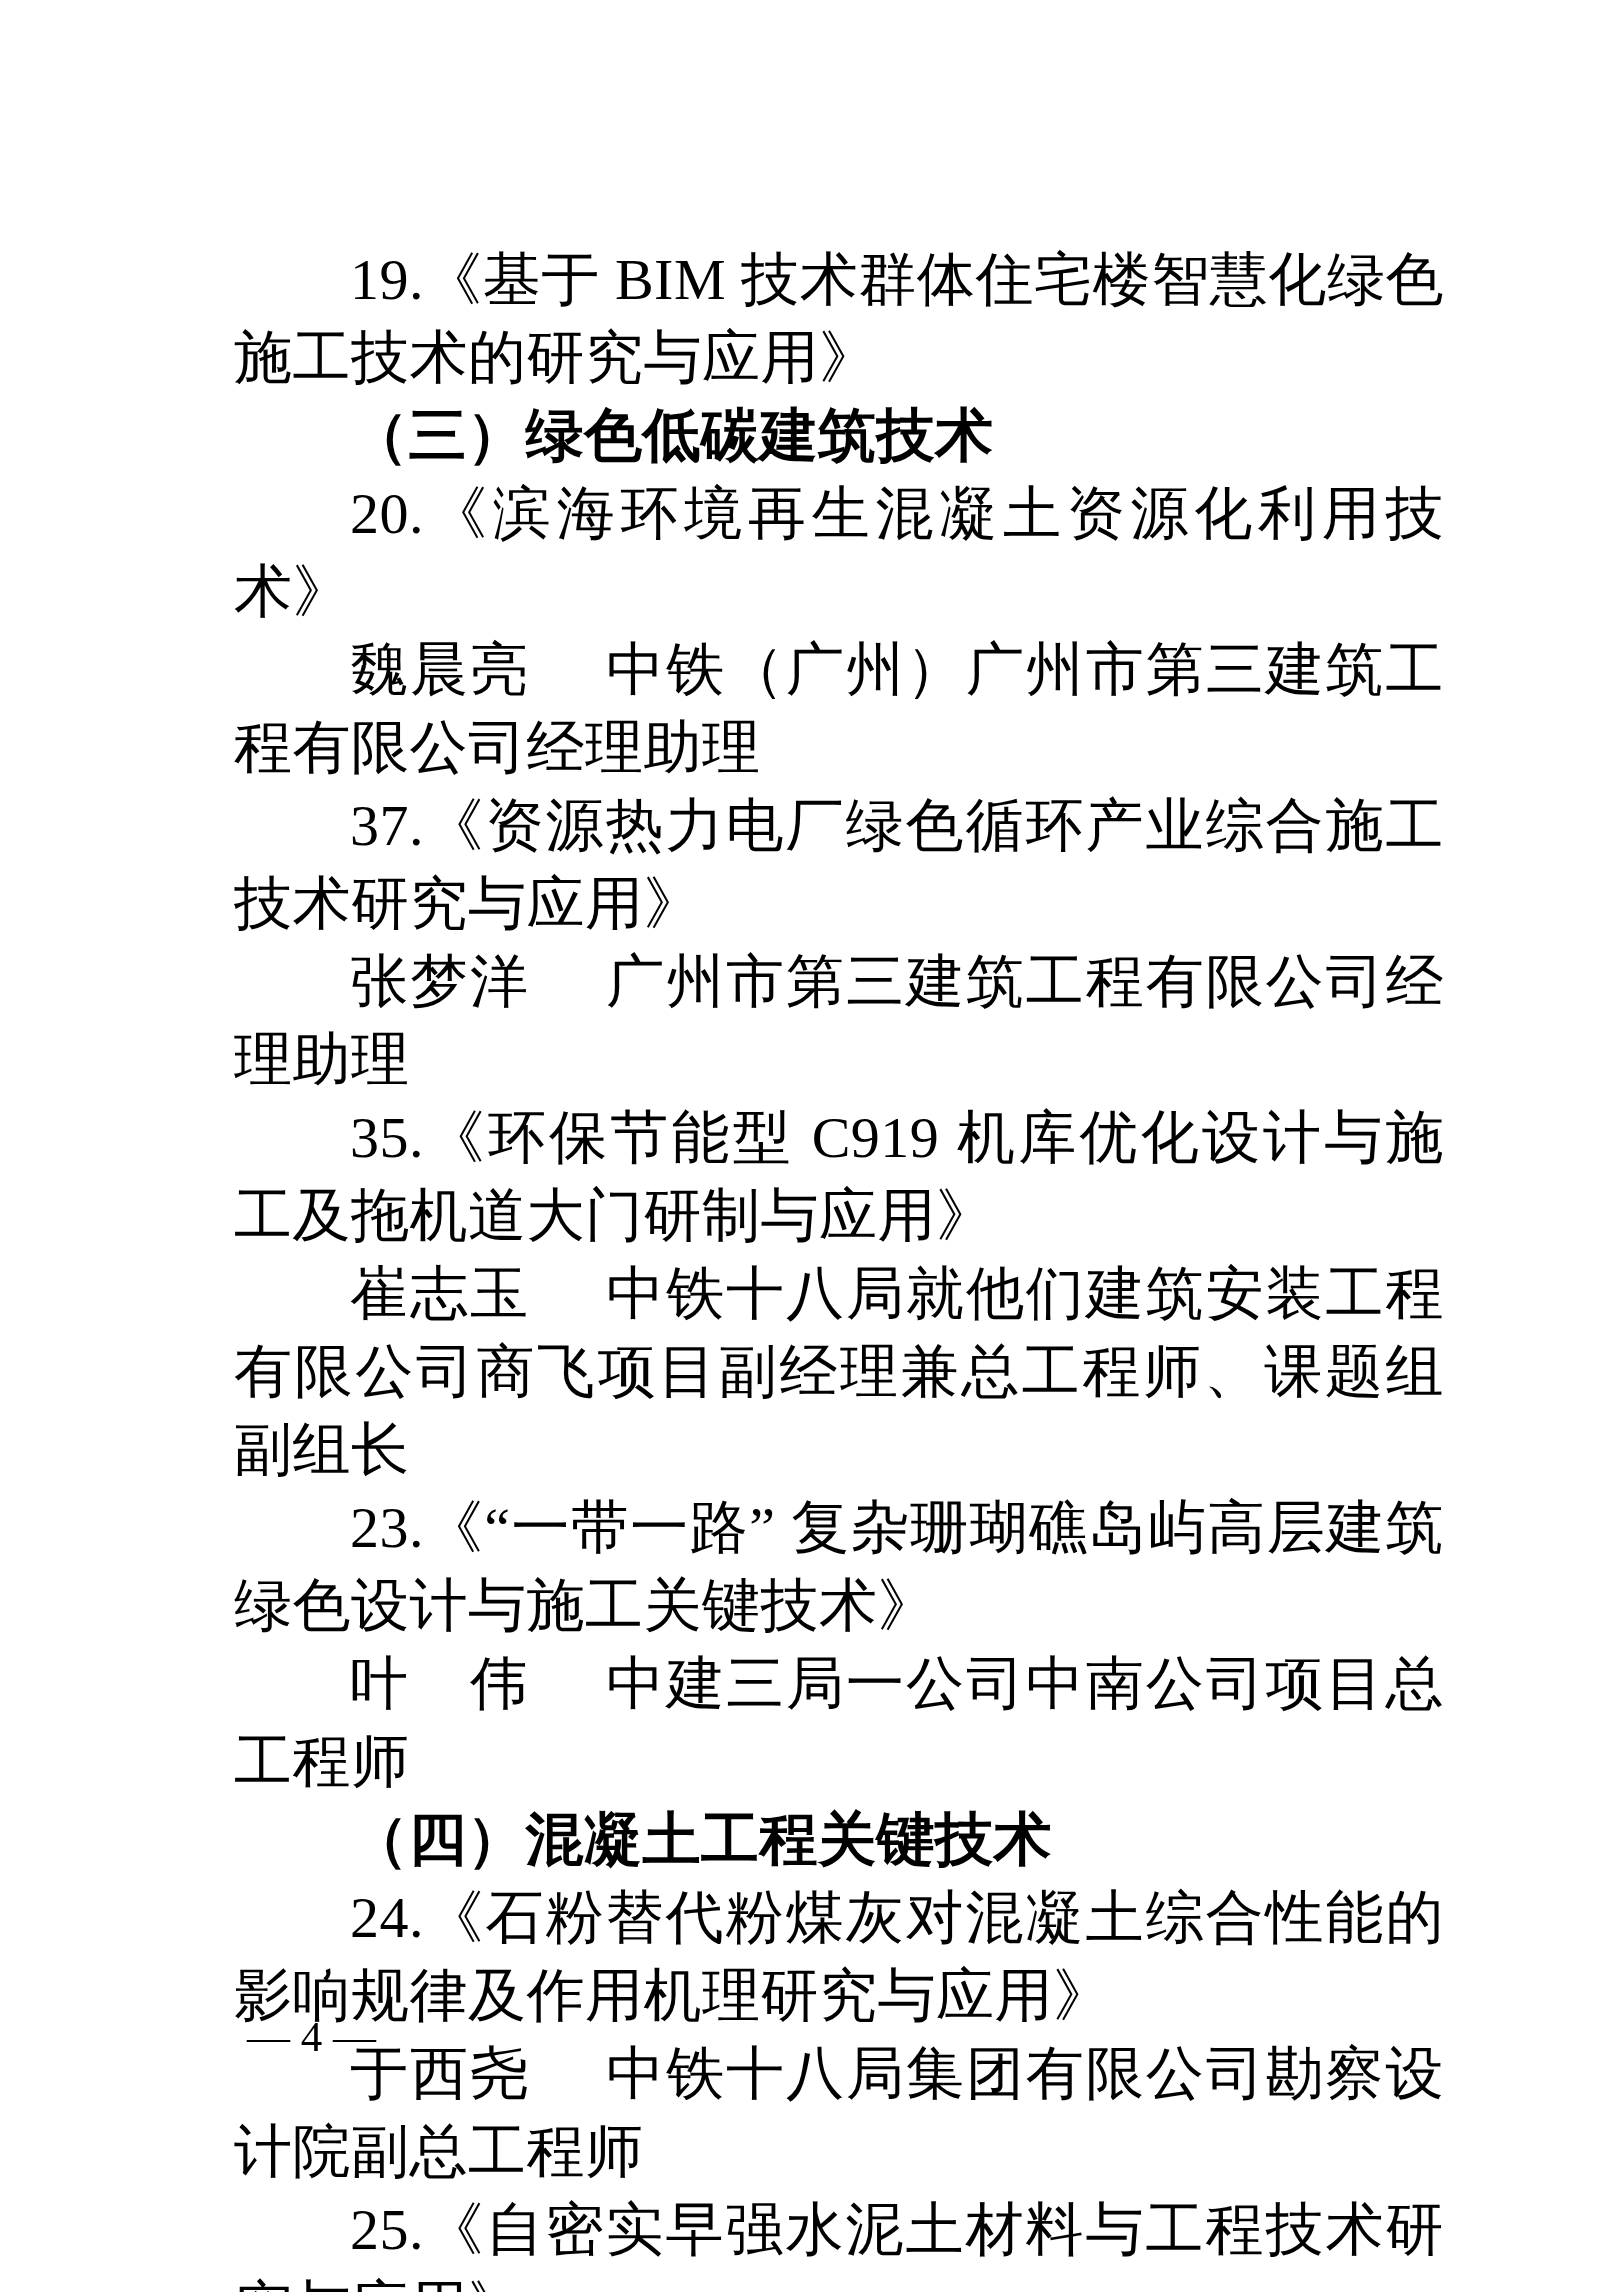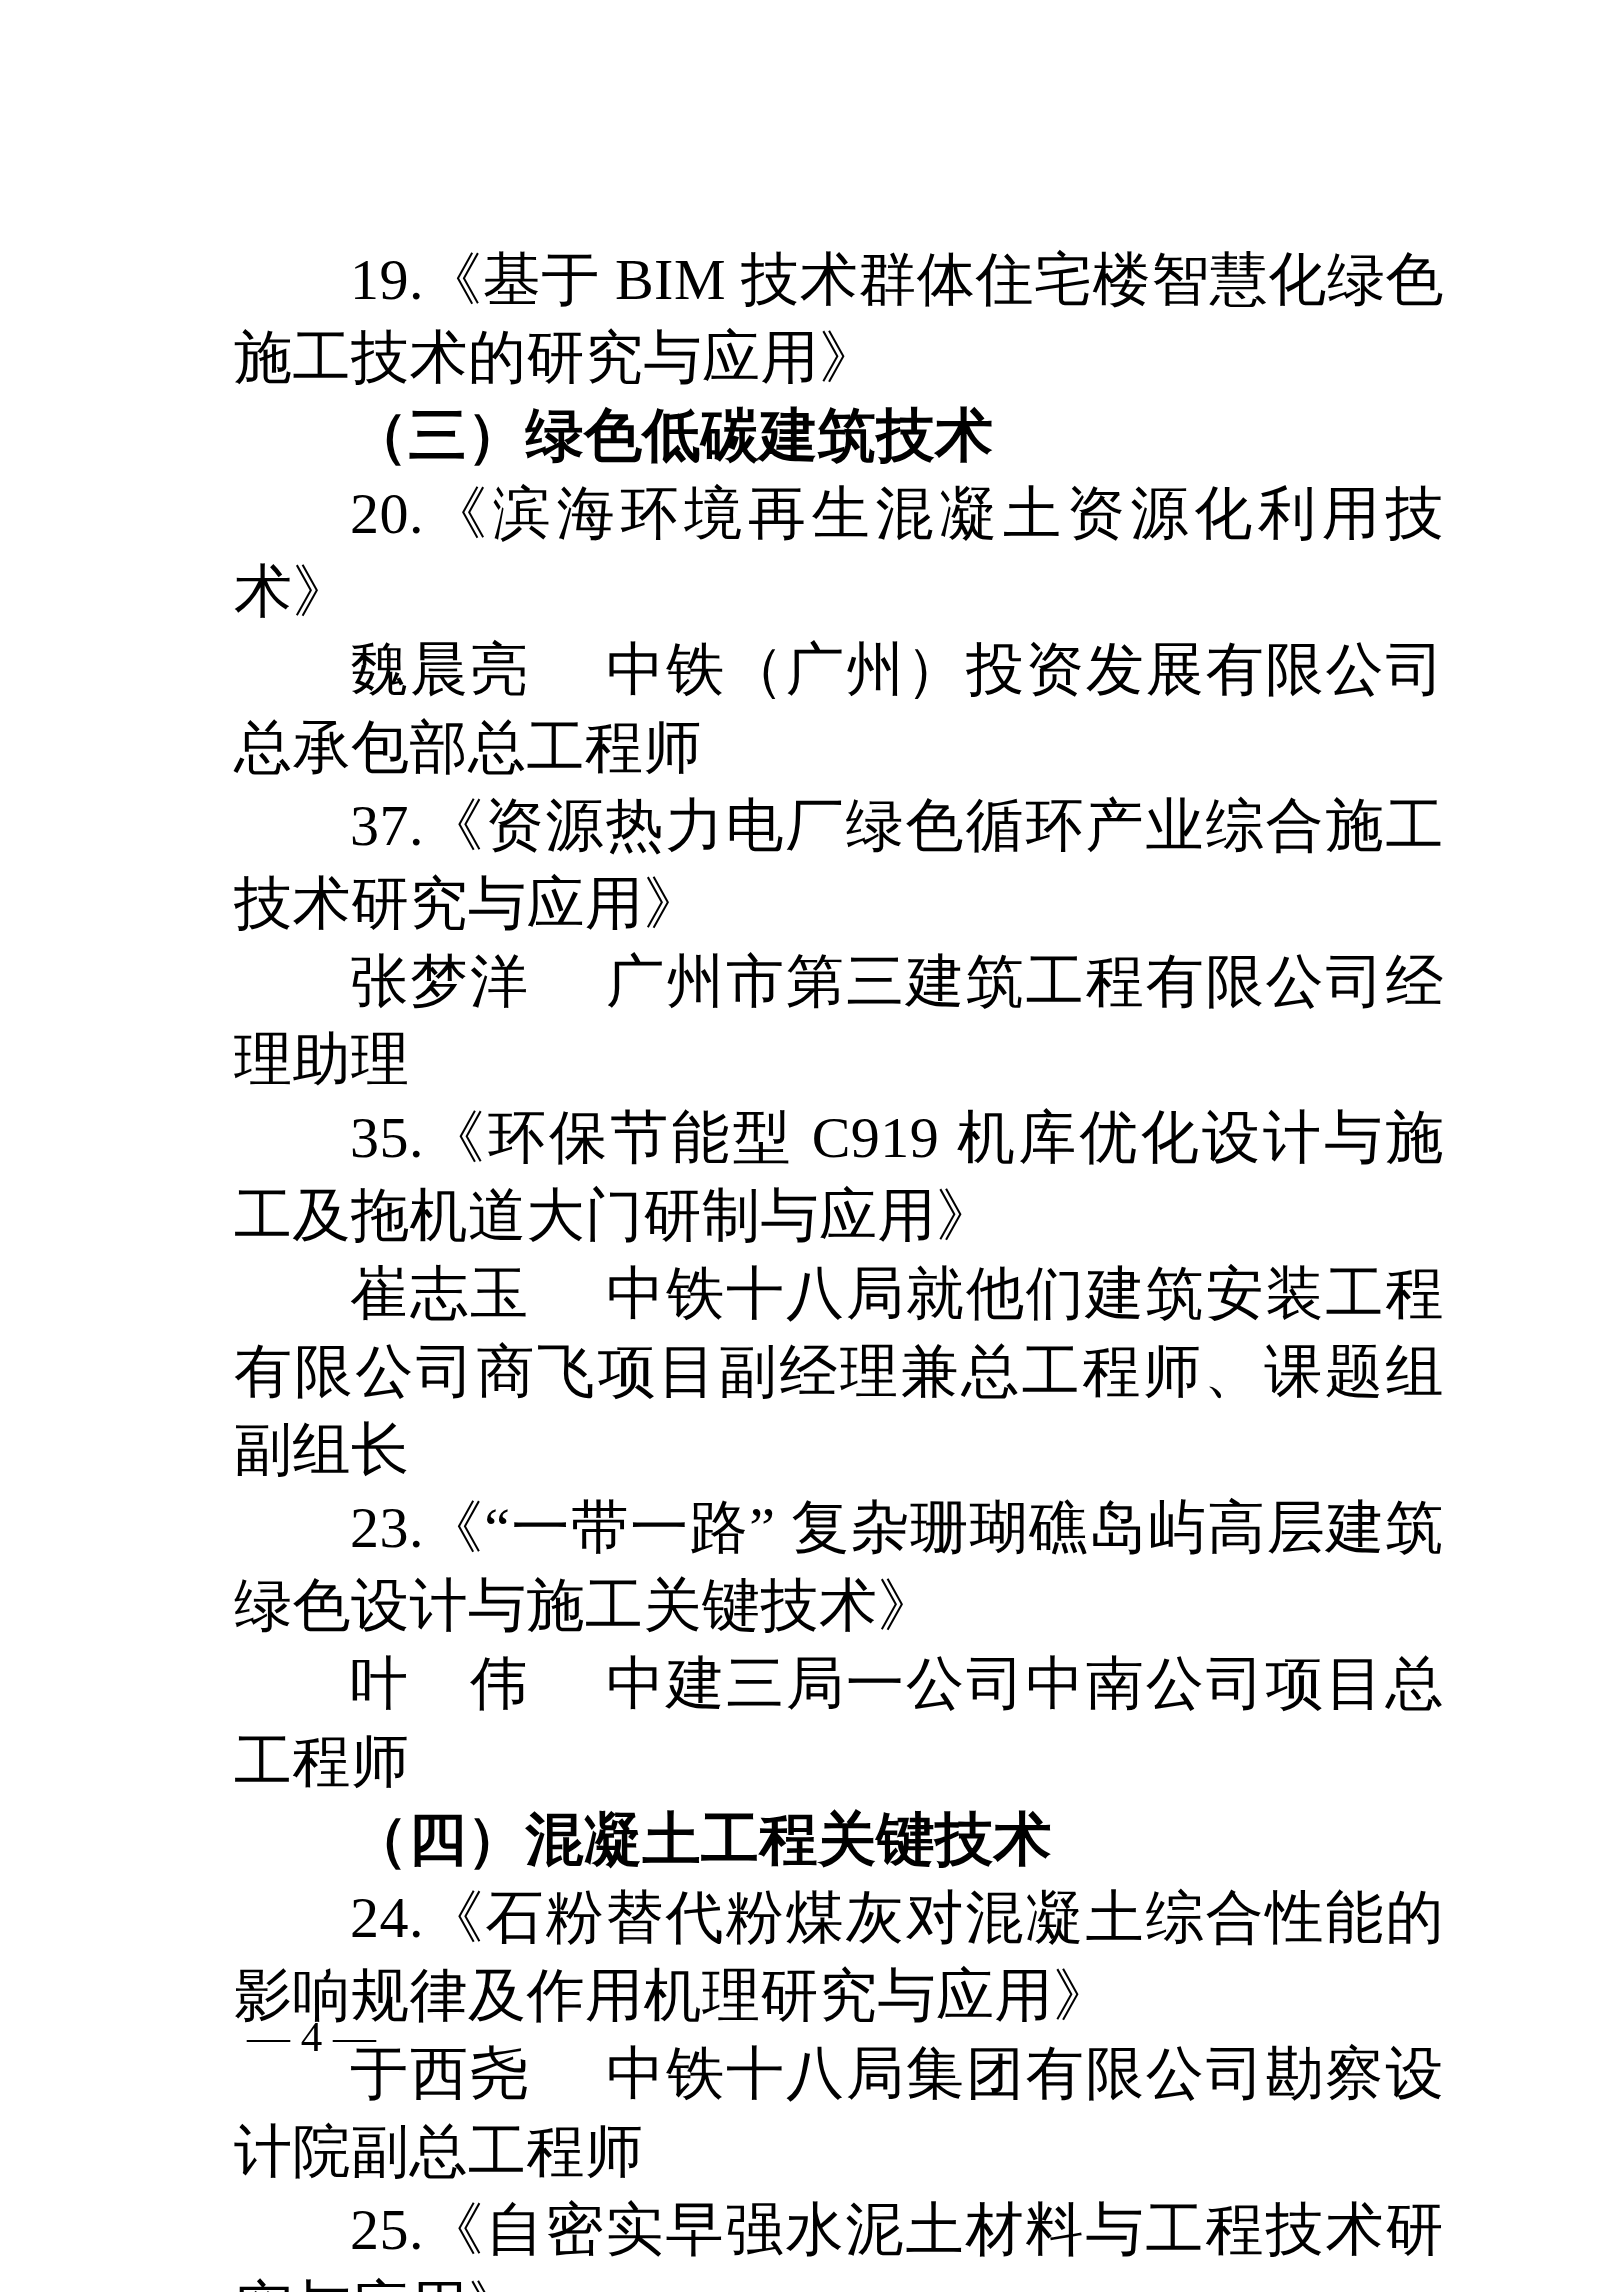--- a/index.html
+++ b/index.html
@@ -44,21 +44,21 @@
     white-space: pre;
   }
 </style>
 </head>
 <body>
 
 <div class="doc" id="doc">
     <p class="item">19.《基于 BIM 技术群体住宅楼智慧化绿色施工技术的研究与应用》</p>
     <p class="section">（三）绿色低碳建筑技术</p>
     <p class="item">20.《滨海环境再生混凝土资源化利用技术》</p>
-    <p class="person">魏晨亮　 中铁（广州）投资发展有限公司总承包部总工程师</p>
+    <p class="person">魏晨亮　 中铁（广州）广州市第三建筑工程有限公司经理助理</p>
     <p class="item">37.《资源热力电厂绿色循环产业综合施工技术研究与应用》</p>
     <p class="person">张梦洋　 广州市第三建筑工程有限公司经理助理</p>
     <p class="item">35.《环保节能型 C919 机库优化设计与施工及拖机道大门研制与应用》</p>
     <p class="person">崔志玉　 中铁十八局就他们建筑安装工程有限公司商飞项目副经理兼总工程师、课题组副组长</p>
     <p class="item">23.《“一带一路” 复杂珊瑚礁岛屿高层建筑绿色设计与施工关键技术》</p>
     <p class="person">叶　伟　 中建三局一公司中南公司项目总工程师</p>
     <p class="section">（四）混凝土工程关键技术</p>
     <p class="item">24.《石粉替代粉煤灰对混凝土综合性能的影响规律及作用机理研究与应用》</p>
     <p class="person">于西尧　 中铁十八局集团有限公司勘察设计院副总工程师</p>
     <p class="item">25.《自密实早强水泥土材料与工程技术研究与应用》</p>

